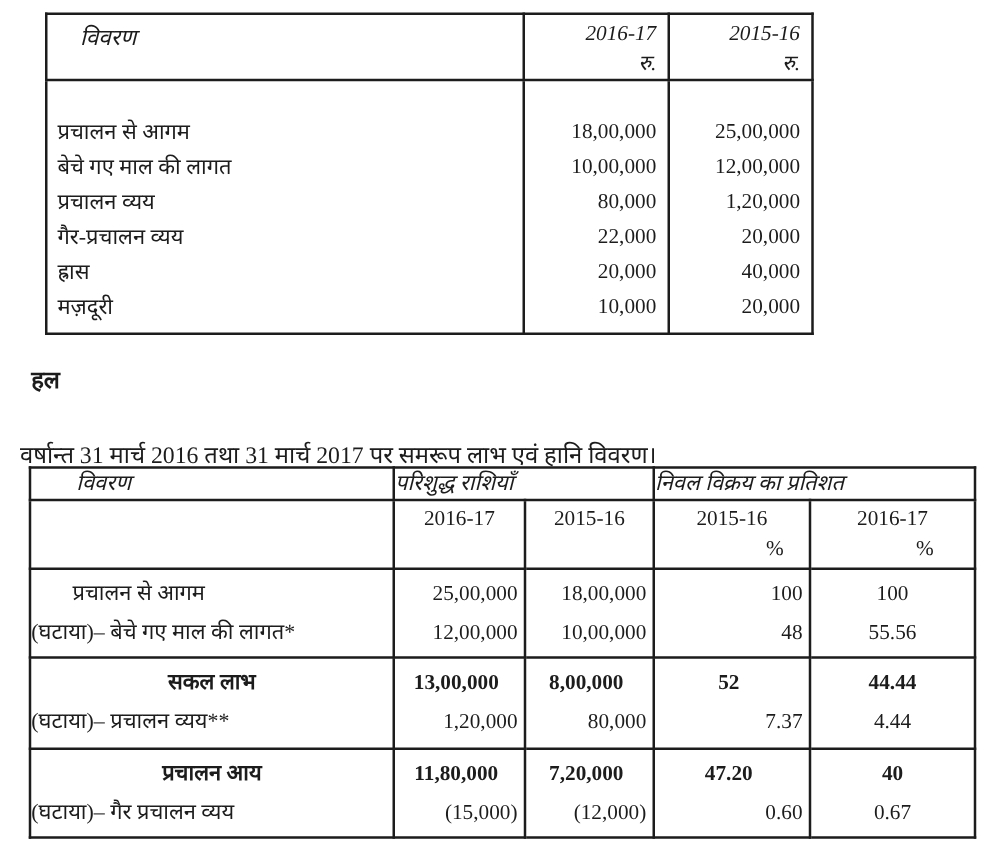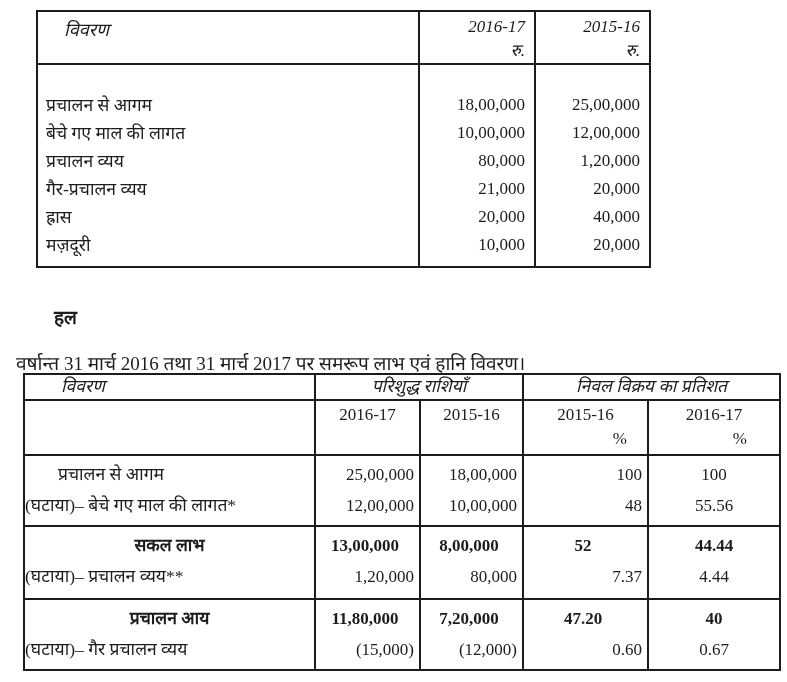--- a/index.html
+++ b/index.html
@@ -29,34 +29,34 @@
   .top-tbl .hdr .yr .y{font-style:italic;}
   .top-tbl .hdr .yr .cur{font-style:italic;}
   .top-tbl .body td{padding-top:26px;}
   .top-tbl .body .lbl{padding-left:8px;}
   .top-tbl .line{line-height:28px;font-size:17.5px;white-space:nowrap;}
   .top-tbl .numcol{text-align:right;}
   .top-tbl .numcol .line{padding-right:9px;font-size:17px;}
 
   
   .sol-heading{
-    position:absolute;left:25px;top:304px;
-    font-weight:bold;font-size:19px;margin-left:29px;
+    position:absolute;left:25px;top:290px;
+    font-weight:bold;font-size:19px;
   }
   .sol-intro{
     position:absolute;left:16px;top:350px;
     font-size:19px;white-space:nowrap;
   }
 
   
   .sol-tbl{left:23px;top:373px;width:756px;height:298px;}
   .sol-tbl .hdr1{height:25px;}
   .sol-tbl .hdr1 td{font-style:italic;font-size:17.5px;line-height:23px;}
   .sol-tbl .hdr1 .lbl{padding-left:36px;}
-  .sol-tbl .hdr1 .grp-hd{text-align:center;}
+  .sol-tbl .hdr1 .grp-hd{}
   .sol-tbl .hdr2{height:51px;}
   .sol-tbl .hdr2 td{font-size:17px;line-height:24px;text-align:center;padding-top:2px;}
   .sol-tbl .hdr2 .pct-sign{text-align:right;}
   .sol-tbl .hdr2 .pr18{padding-right:20px;}
   .sol-tbl .hdr2 .pr30{padding-right:32px;}
   .sol-tbl .grp td{padding-top:3px;}
   .sol-tbl .line{line-height:31px;font-size:17.5px;white-space:nowrap;}
   .sol-tbl .g1{height:67px;}
   .sol-tbl .g2{height:70px;}
   .sol-tbl .g3{height:66px;}
@@ -101,21 +101,21 @@
           <div class="line">बेचे गए माल की लागत</div>
           <div class="line">प्रचालन व्यय</div>
           <div class="line">गैर-प्रचालन व्यय</div>
           <div class="line">ह्रास</div>
           <div class="line">मज़दूरी</div>
         </td>
         <td class="numcol">
           <div class="line">18,00,000</div>
           <div class="line">10,00,000</div>
           <div class="line">80,000</div>
-          <div class="line">21,000</div>
+          <div class="line">22,000</div>
           <div class="line">20,000</div>
           <div class="line">10,000</div>
         </td>
         <td class="numcol">
           <div class="line">25,00,000</div>
           <div class="line">12,00,000</div>
           <div class="line">1,20,000</div>
           <div class="line">20,000</div>
           <div class="line">40,000</div>
           <div class="line">20,000</div>

